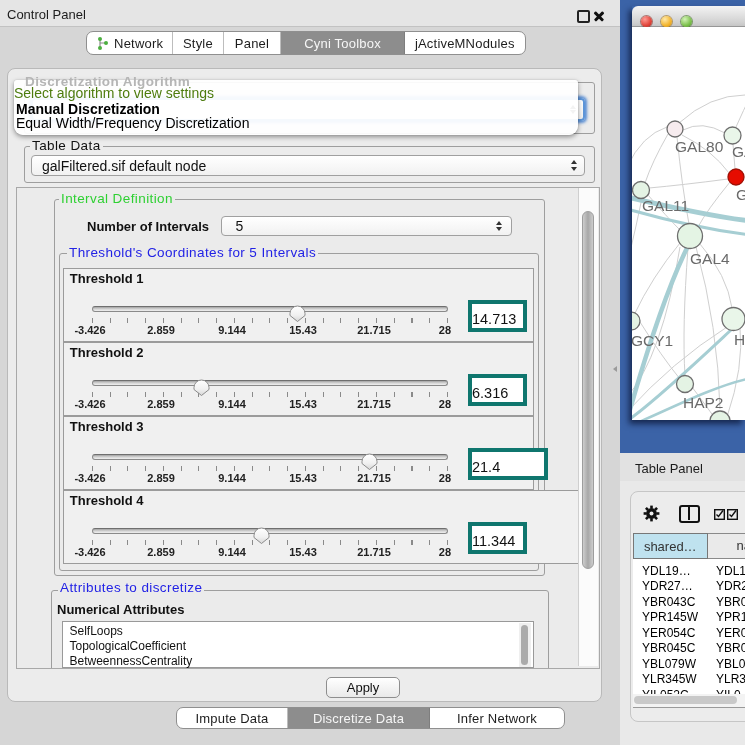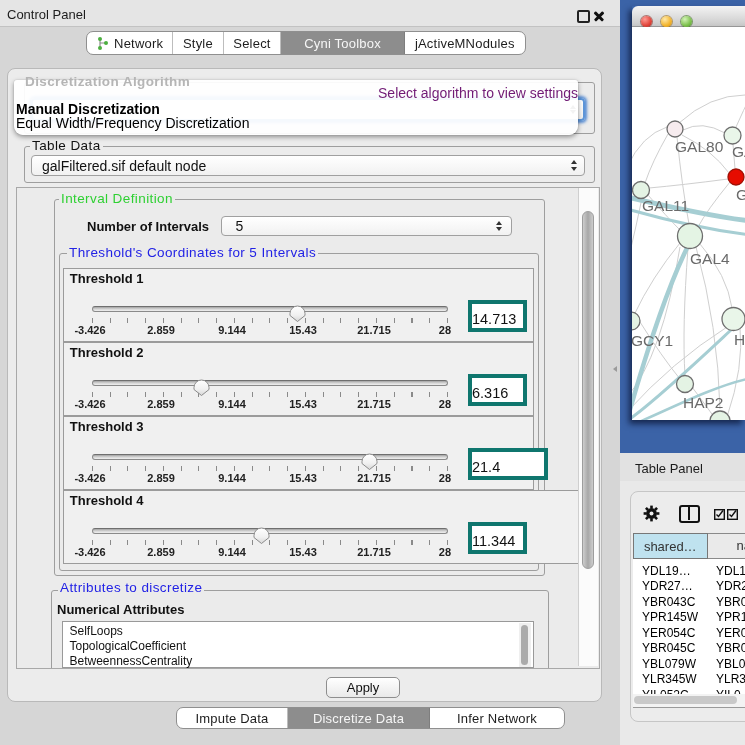--- a/index.html
+++ b/index.html
@@ -71,21 +71,21 @@
 
   <div class="abs tabbar" id="toptabs">
     <div class="tab" style="width:91px;">
       <svg width="14" height="15" viewBox="0 0 14 15" style="margin-right:4px;">
         <path d="M4 3 L4 12 M4 7 L10 7" stroke="#8a8a8a" stroke-width="1.2" fill="none"></path>
         <circle cx="4" cy="3" r="2" fill="#4caf3f"></circle>
           <circle cx="10" cy="7" r="2" fill="#4caf3f"></circle>
           <circle cx="4" cy="12" r="2" fill="#4caf3f"></circle>
       </svg>Network</div>
     <div class="tab" style="width:53px;">Style</div>
-    <div class="tab" style="width:61px;">Select</div>
+    <div class="tab" style="width:61px;">Panel</div>
     <div class="tab sel" style="width:130px;">Cyni Toolbox</div>
     <div class="tab" style="width:127px;">jActiveMNodules</div>
   </div>
 
   <div class="abs" id="panel">
 
     <div class="group" style="left:16px;top:13px;width:569px;height:50px;"></div>
 
     <div class="combo" style="left:23px;top:29px;width:554px;height:23px;border:2px solid #5d95d8;box-shadow:0 0 3px 1.5px rgba(70,130,210,0.9);">
       <div class="arr up" style="right:7px;top:5px;"></div>
@@ -225,21 +225,21 @@
          border:1px solid #8e8e8e;border-radius:5px;text-align:center;font-size:13px;line-height:20px;color:#111;box-sizing:border-box;">Apply</div>
   </div>
 
   <div class="abs tabbar" id="bottabs">
     <div class="tab" style="width:111px;">Impute Data</div>
     <div class="tab sel" style="width:142px;">Discretize Data</div>
     <div class="tab" style="width:134px;">Infer Network</div>
   </div>
 
   <div class="abs" id="popup">
-    <div style="position:absolute;left:0;top:5px;width:100%;text-align:right;font-size:14px;color:#701a75;">Select algorithm to view settings</div>
+    <div style="position:absolute;left:0;top:5px;width:100%;text-align:left;font-size:14px;color:#4d7c0f;">Select algorithm to view settings</div>
     <div style="position:absolute;left:2px;top:21px;font-size:14px;font-weight:bold;color:#000;">Manual Discretization</div>
     <div style="position:absolute;left:2px;top:35px;font-size:14px;color:#000;">Equal Width/Frequency Discretization</div>
   </div>
 
   <div class="abs" style="left:25px;top:73.5px;font-size:13.5px;letter-spacing:0.4px;font-weight:bold;color:#b5b5b5;z-index:5;">Discretization Algorithm</div>
 
   <div class="abs" style="left:613px;top:366px;width:0;height:0;border-top:3px solid transparent;border-bottom:3px solid transparent;border-right:4px solid #9a9a9a;"></div>
 
   <div class="abs" id="bluezone"></div>
   <div class="abs" id="netwin">

